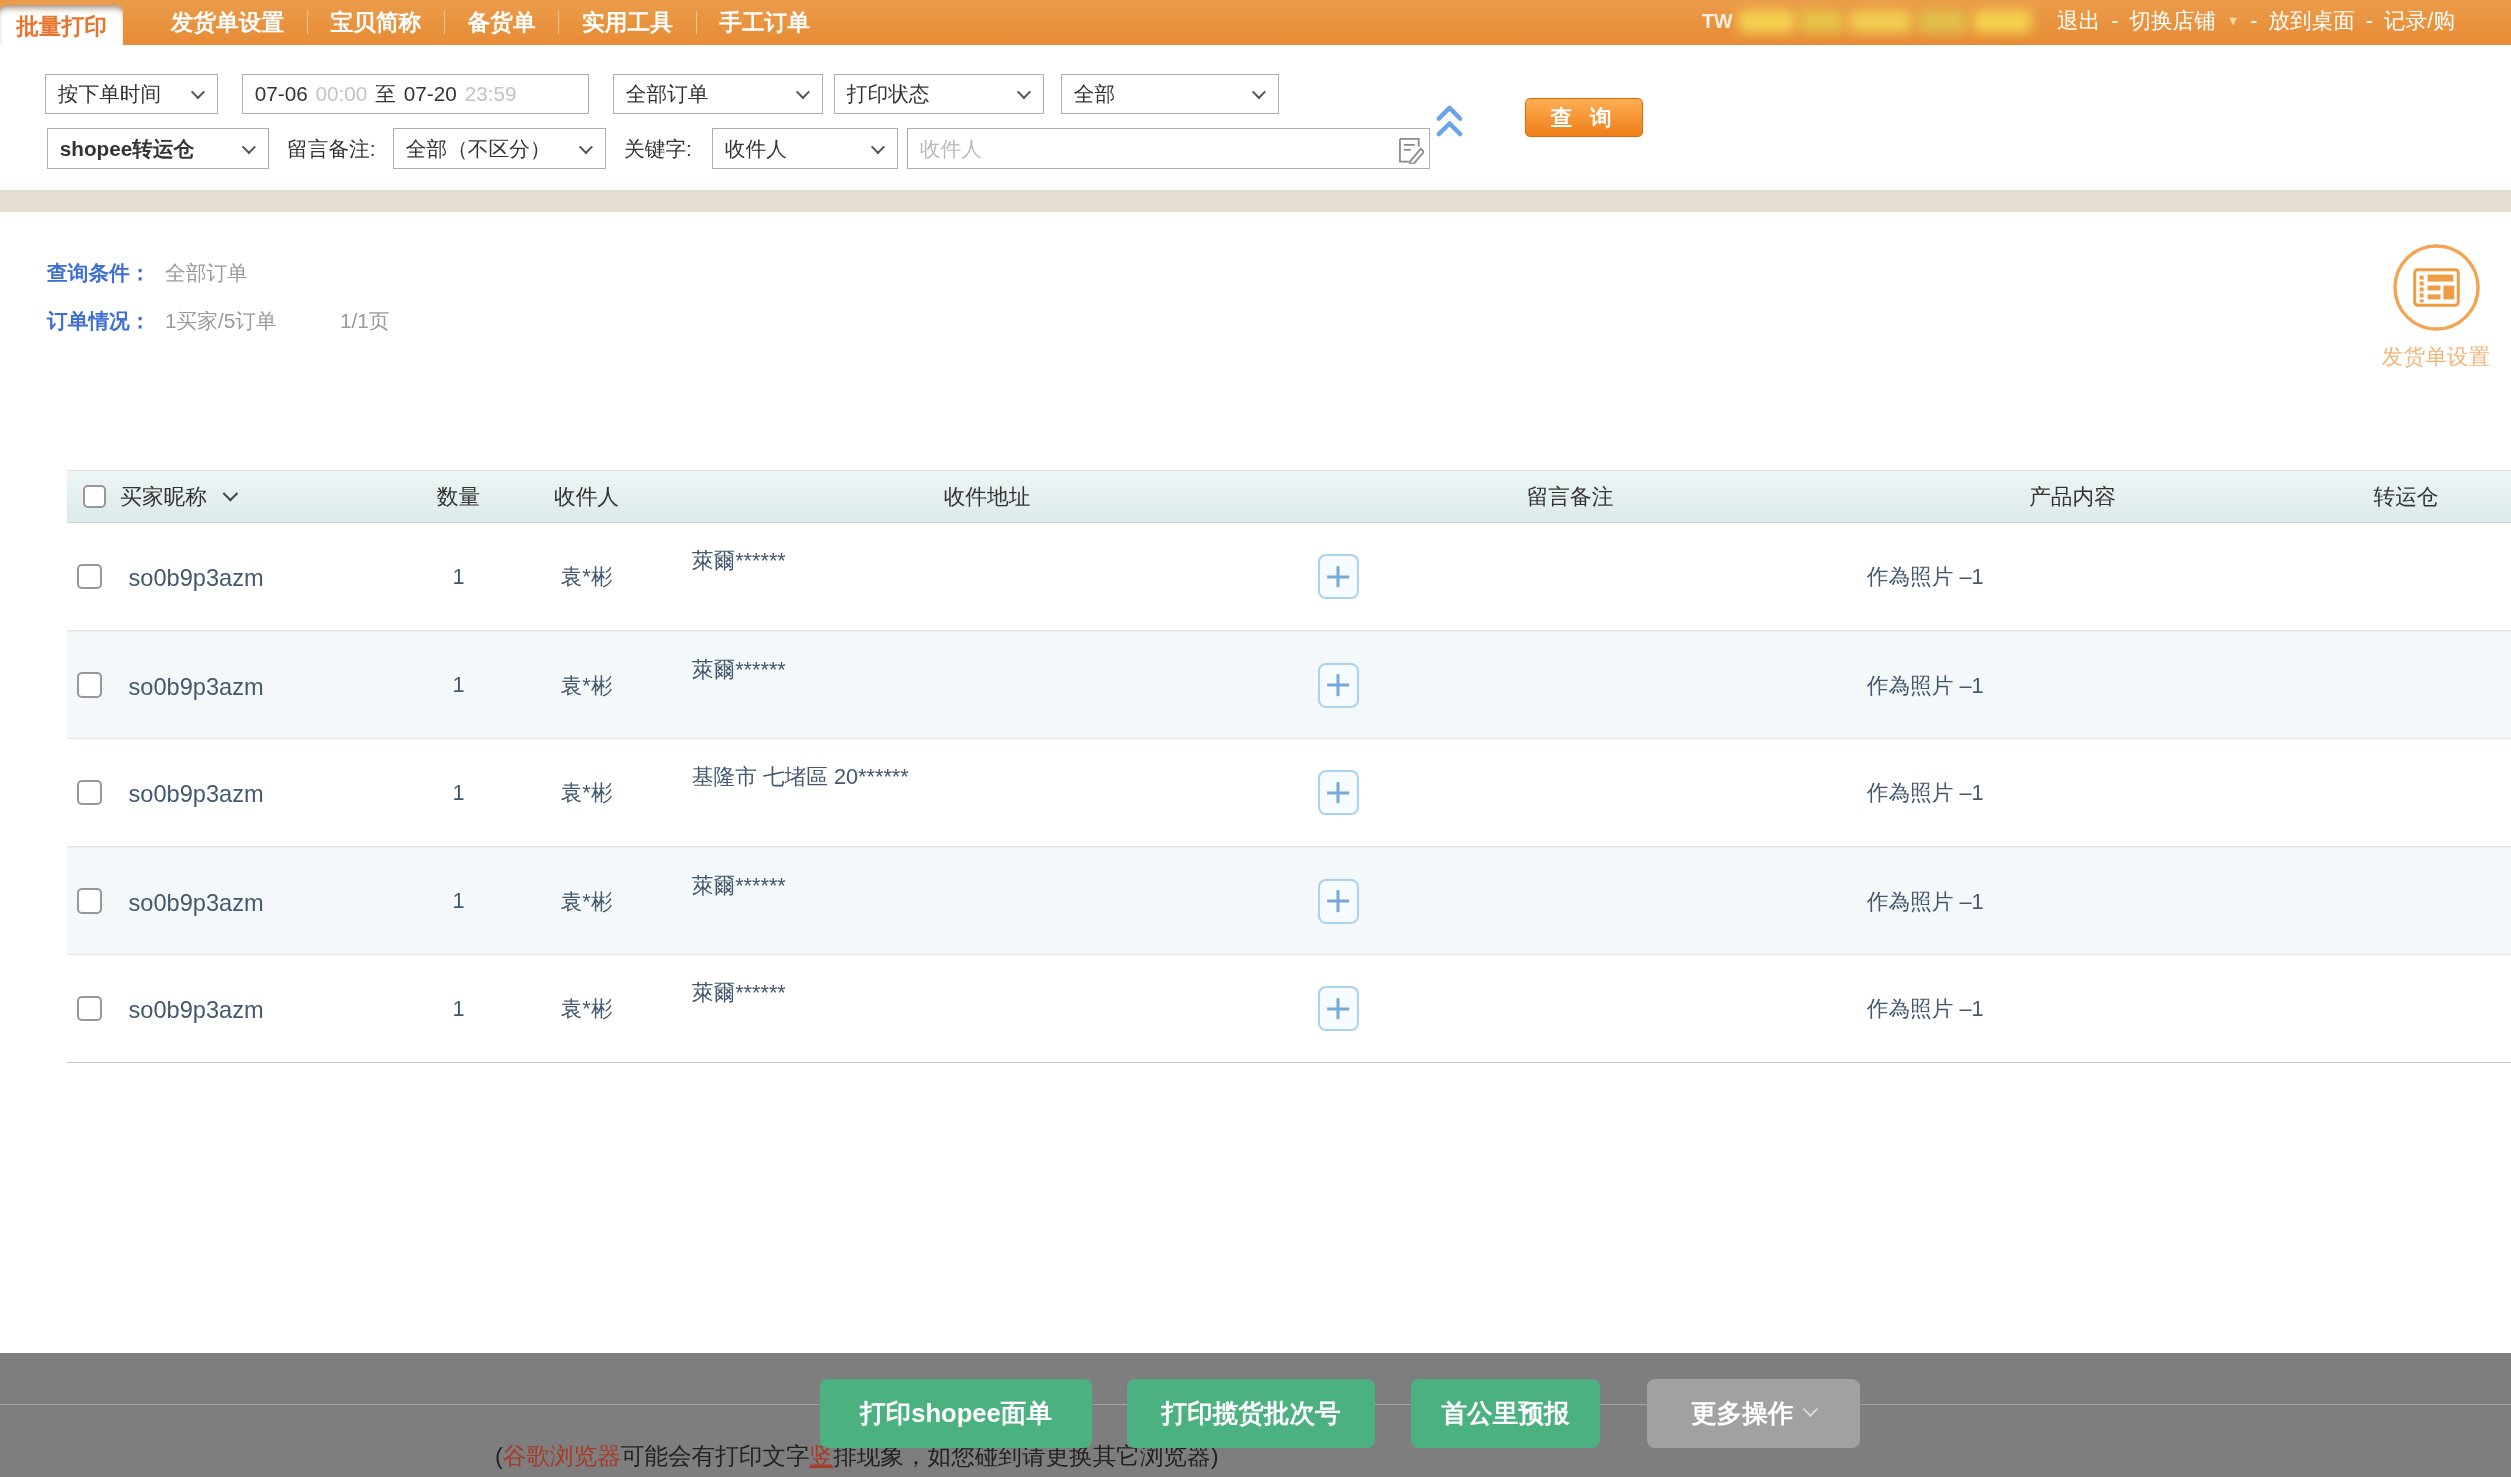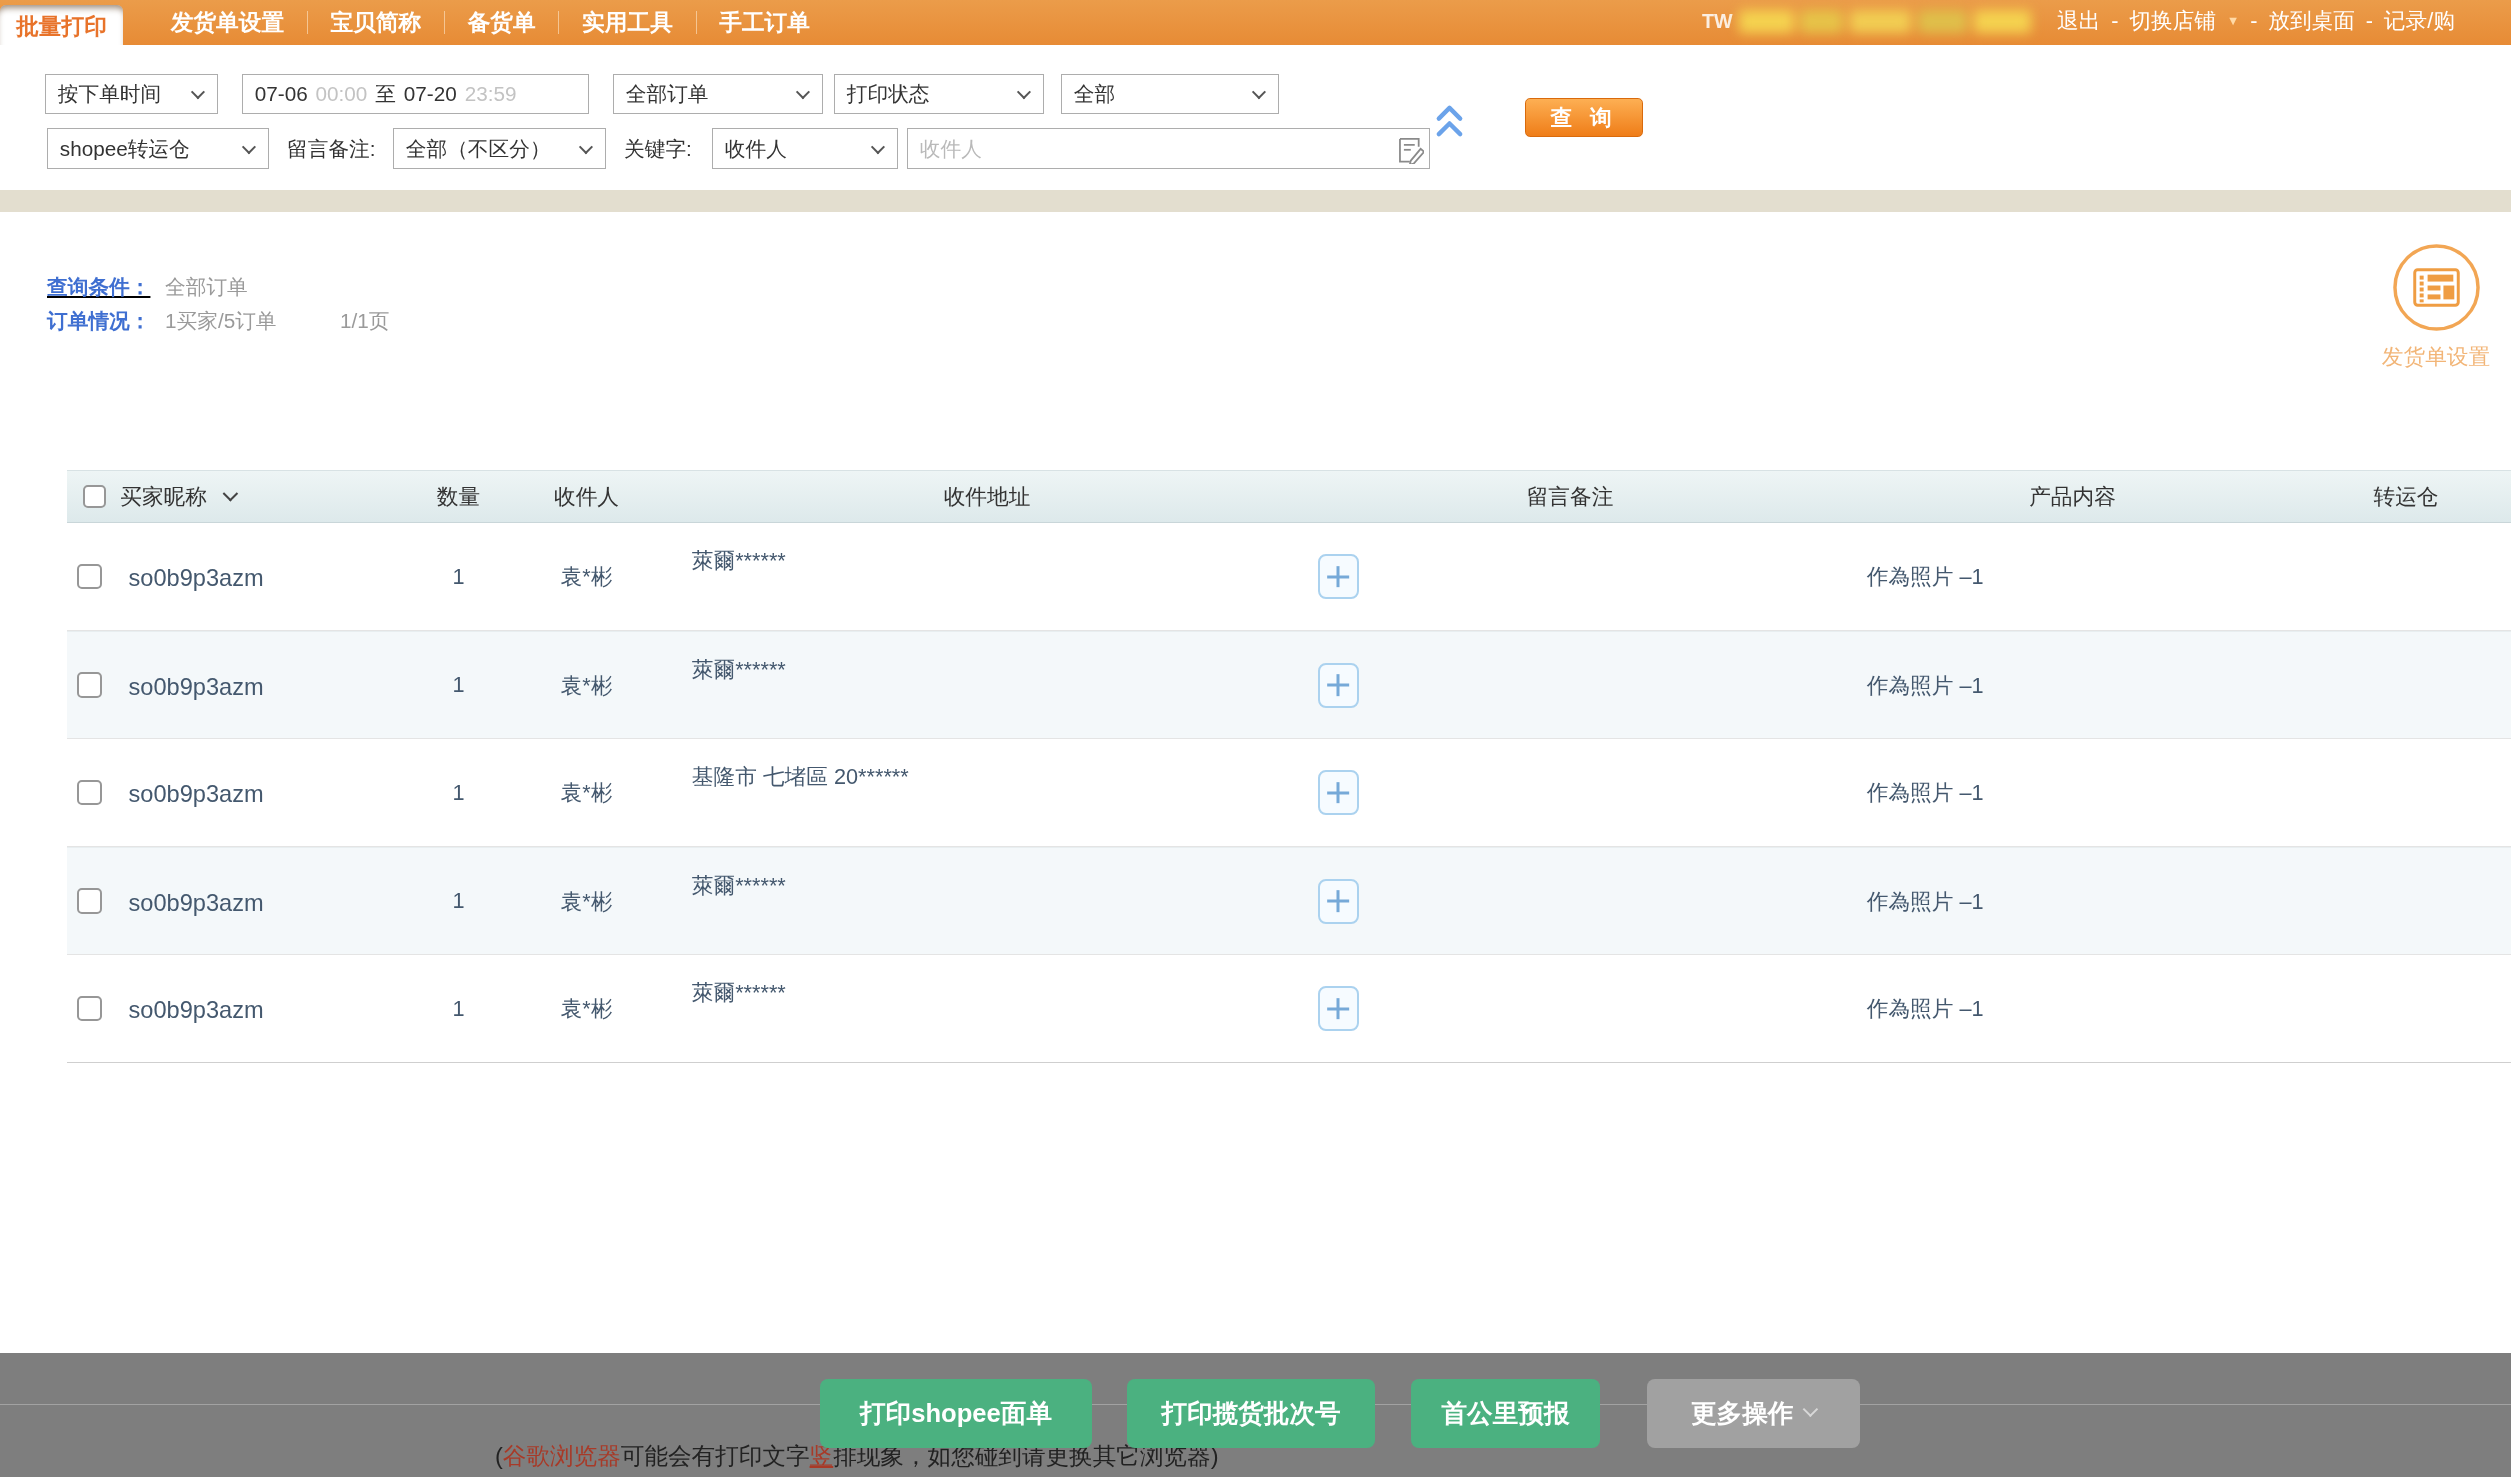--- a/index.html
+++ b/index.html
@@ -35,21 +35,21 @@
   .sel { padding-right:33px; }
   .chev { position:absolute; right:13.8px; top:50%; width:9.9px; height:9.9px;
           border-right:2px solid #555; border-bottom:2px solid #555;
           transform:translateY(-70%) rotate(45deg); }
   .s-time   { left:45px;  top:28.6px; width:173px; height:40px; }
   .datebox  { left:242px; top:28.6px; width:347px; height:40px; gap:7.9px; }
   .datebox .dim { color:#c3c3c3; }
   .s-scope  { left:613px;  top:28.6px; width:210px; height:40px; }
   .s-pstat  { left:834px;  top:28.6px; width:210px; height:40px; }
   .s-all    { left:1061px; top:28.6px; width:218px; height:40px; }
-  .s-wh     { left:47px;  top:83px; width:222px; height:41px; }
+  .s-wh     { left:47px;  top:83px; width:222px; height:41px;font-weight:bold; }
   .flabel   { position:absolute; font-size:20.7px; color:#333; line-height:41px; top:83px; }
   .l-remark { left:287px; }
   .s-remark { left:393px; top:83px; width:213px; height:41px; }
   .l-kw     { left:624px; }
   .s-kwtype { left:712px; top:83px; width:186px; height:41px; }
   .kwinput  { left:907px; top:83px; width:523px; height:41px; }
   .kwinput input { border:none; outline:none; width:473px; font-size:20.7px; color:#333;
                    font-family:"Liberation Sans", sans-serif; }
   .kwinput input::placeholder { color:#b9b9b9; }
   .edit-ic { position:absolute; right:4.9px; top:5.9px; }
@@ -60,21 +60,21 @@
                 letter-spacing:5.9px; text-align:center; line-height:37px; cursor:pointer; }
 
   .band { position:absolute; left:0; top:190px; width:2512px; height:21.7px; background:#e3decf; }
 
   
   .content { position:absolute; left:0; top:212px; width:2512px; height:1142px;
              background:#fff; border-radius:15.8px 0 0 0; }
   .sumline { position:absolute; font-size:20.7px; white-space:nowrap; }
   .sumlabel { color:#3f6fd1; font-weight:bold; }
   .sumval { color:#9a9a9a; position:absolute; }
-  .sl1 { left:47px; top:61px;text-decoration:underline; }  .sl1 .sumval { left:118px; }
+  .sl1 { left:47px; top:47px; }  .sl1 .sumval { left:118px; }
   .sl2 { left:47px; top:95px; }  .sl2 .v1 { left:118px; } .sl2 .v2 { left:293px; }
 
   .invoice-set { position:absolute; left:2362px; top:29.6px; width:148px; text-align:center; }
   .invoice-set .circ { margin:0 auto; width:91px; height:91px; }
   .invoice-set .lbl { margin-top:9.9px; font-size:21.7px; color:#f2b577; }
 
   
   .tbl { position:absolute; left:67px; top:258px; width:2445px; }
   .thead, .trow { display:grid; grid-template-columns:357px 69px 187px 614px 552px 453px 214px; }
   .thead { height:53px; background:linear-gradient(#eef5f5,#dde9eb);

